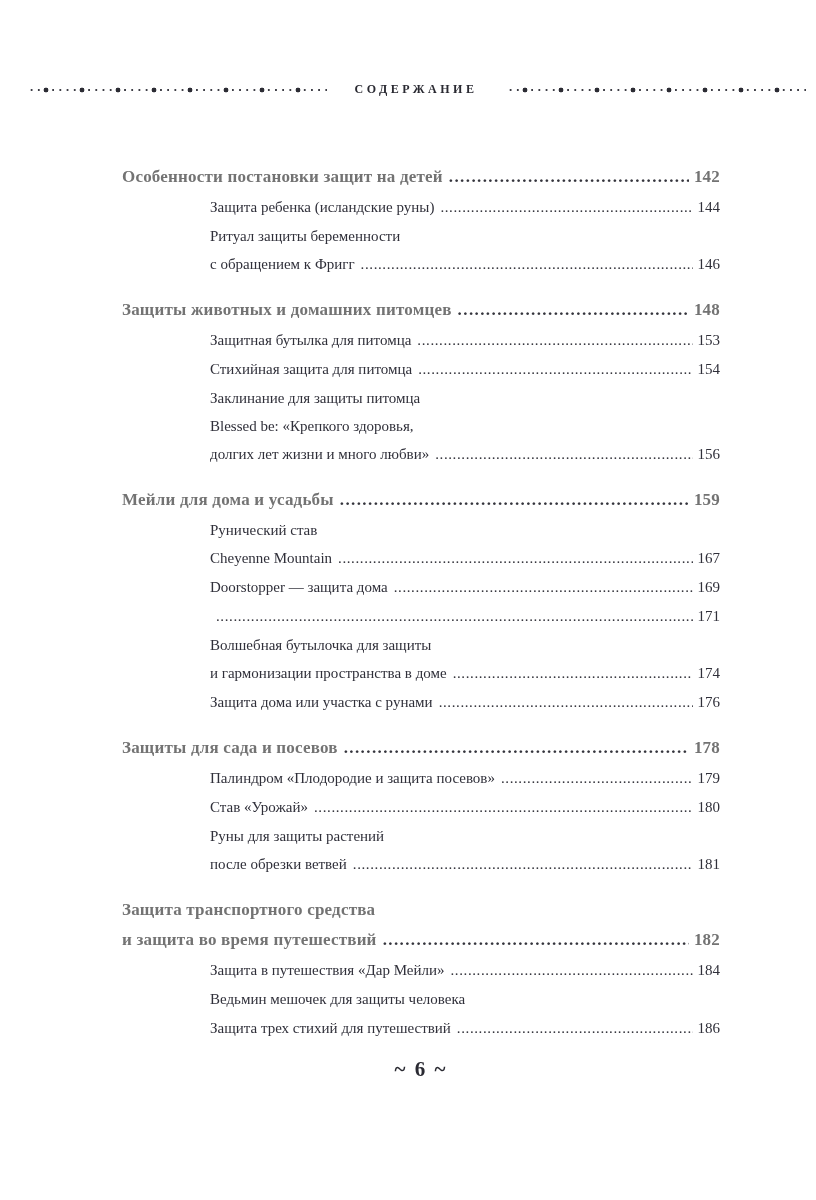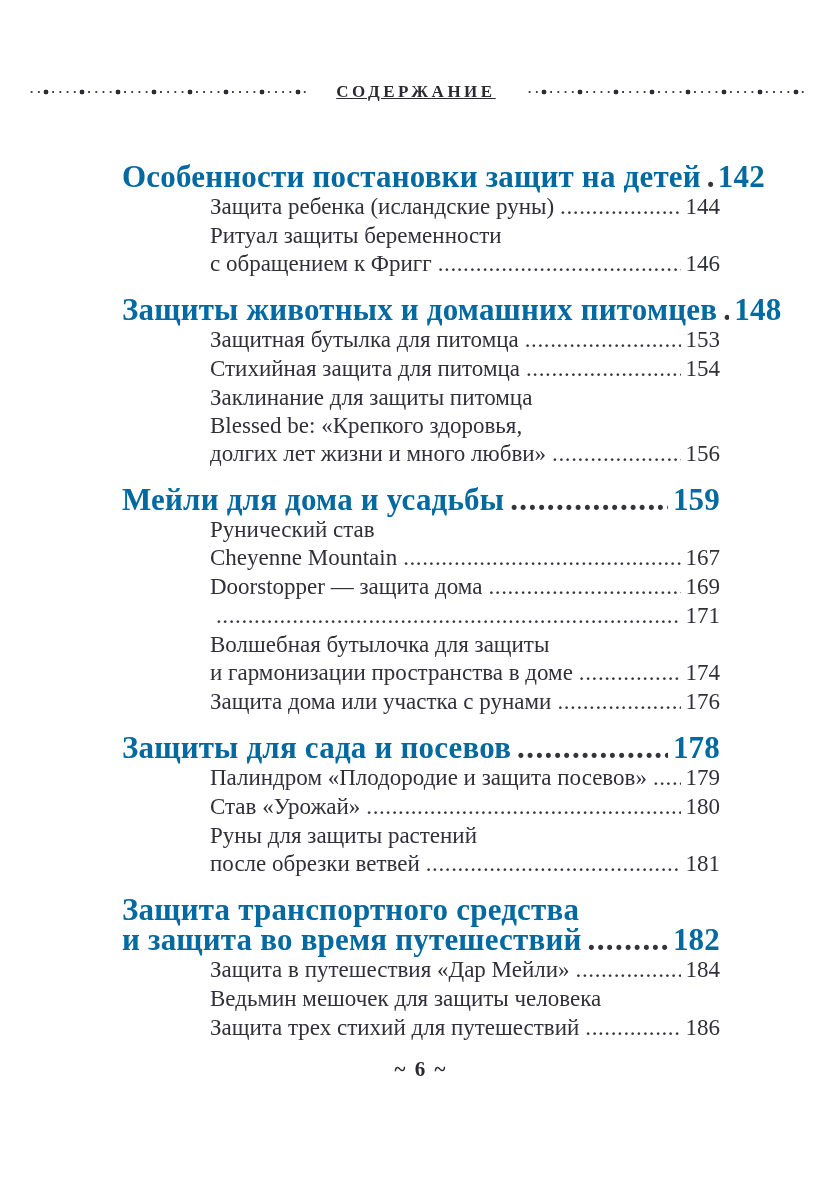--- a/index.html
+++ b/index.html
@@ -24,26 +24,25 @@
     flex: 1;
     height: 10px;
     background-image:
       radial-gradient(circle, #2c2c34 2.1px, rgba(0,0,0,0) 2.7px),
       radial-gradient(circle, #3e3e46 0.9px, rgba(0,0,0,0) 1.4px);
     background-size: 36px 10px, 7.2px 10px;
     background-repeat: repeat-x;
     background-position: 2px center, 2px center;
   }
   .toc-title {
-    font-size: 17px;
+    font-size: 12px;
     font-weight: 600;
     letter-spacing: 3.5px;
     color: #2a2a32;
     white-space: nowrap;
-    text-decoration: underline;
   }
 
   
   .page-content {
     position: absolute;
     top: 162px; left: 122px; right: 96px;
   }
   .toc-section { margin-top: 17px; }
   .toc-section:first-child { margin-top: 0; }
 
@@ -57,32 +56,32 @@
     min-width: 6px;
   }
   .dots::before {
     content: "..........................................................................................................................................";
     letter-spacing: 0.6px;
     color: #34343c;
   }
   .pg { white-space: nowrap; }
 
   .sec-heading {
-    font-size: 31px;
+    font-size: 17px;
     font-weight: 700;
     line-height: 30px;
-    color: #0369a1;
+    color: #737373;
     letter-spacing: 0.2px;
     align-items: center;
   }
   .sec-heading .dots::before { letter-spacing: 1.4px; }
 
   .toc-entry {
     padding-left: 88px;
-    font-size: 23px;
+    font-size: 15px;
     line-height: 28px;
     color: #30303a;
     margin-top: 1px;
   }
   .line { white-space: nowrap; }
 
   
   .page-footer {
     margin-top: 15px;
     text-align: center;

